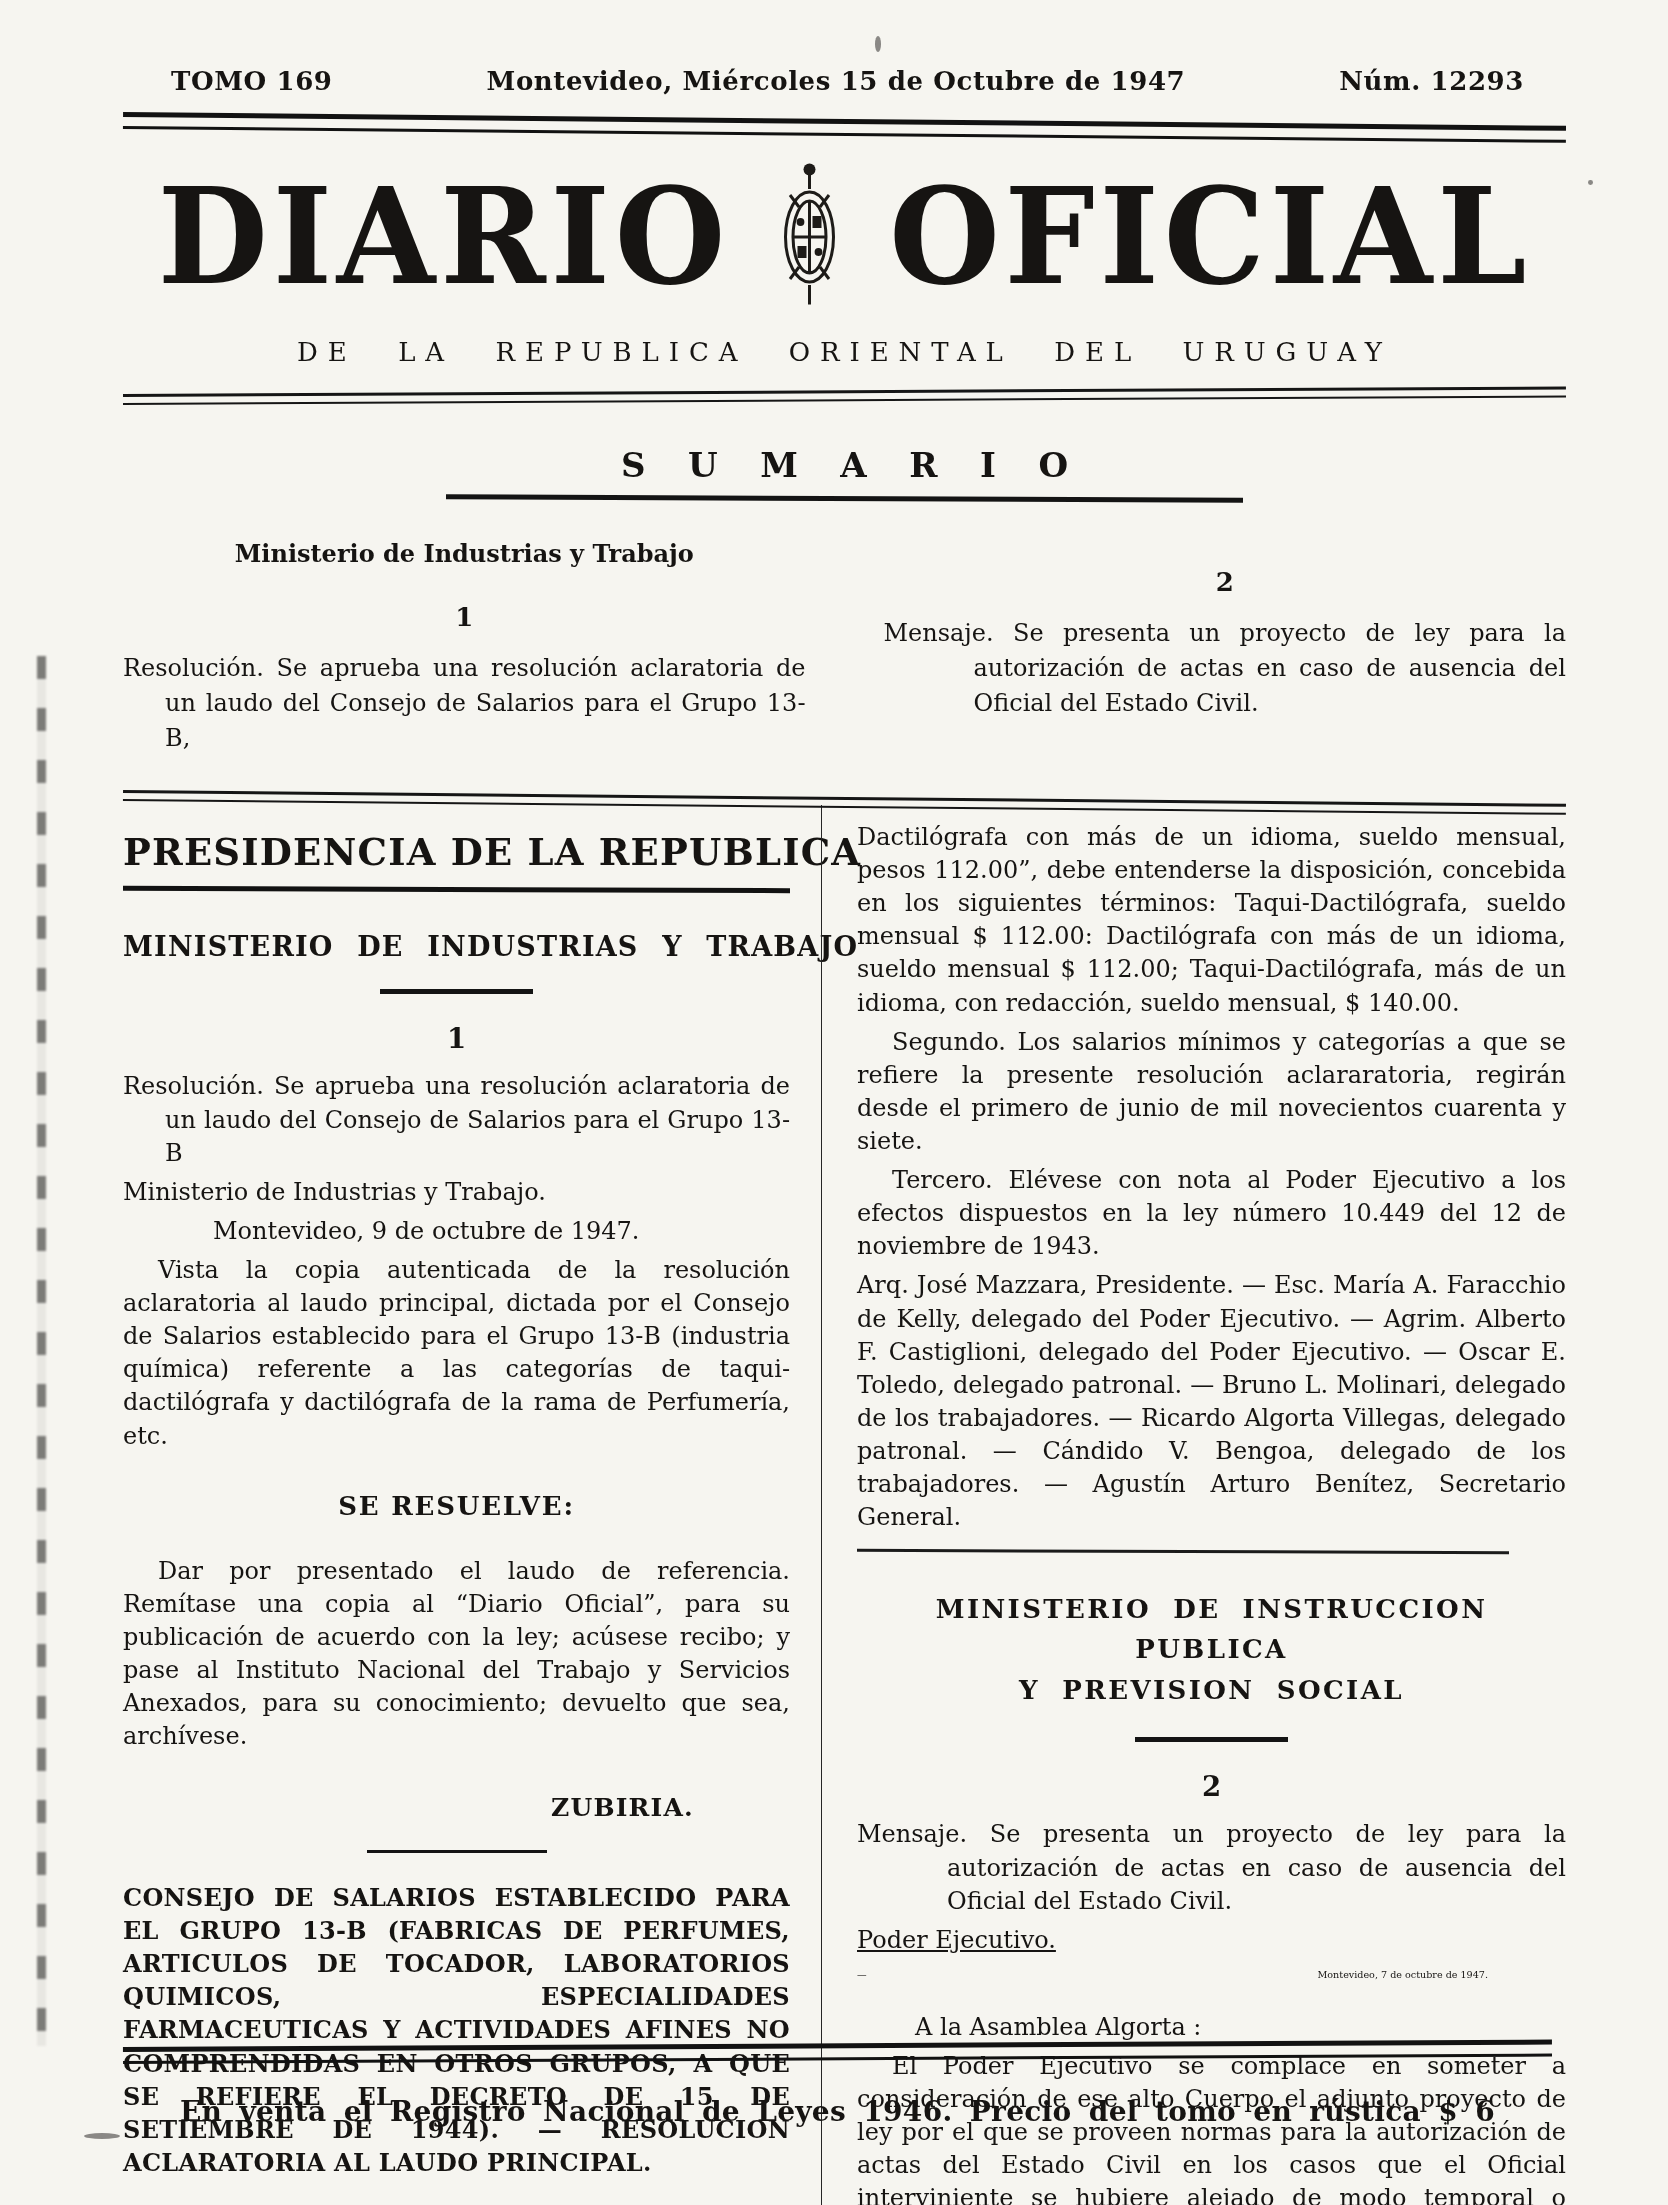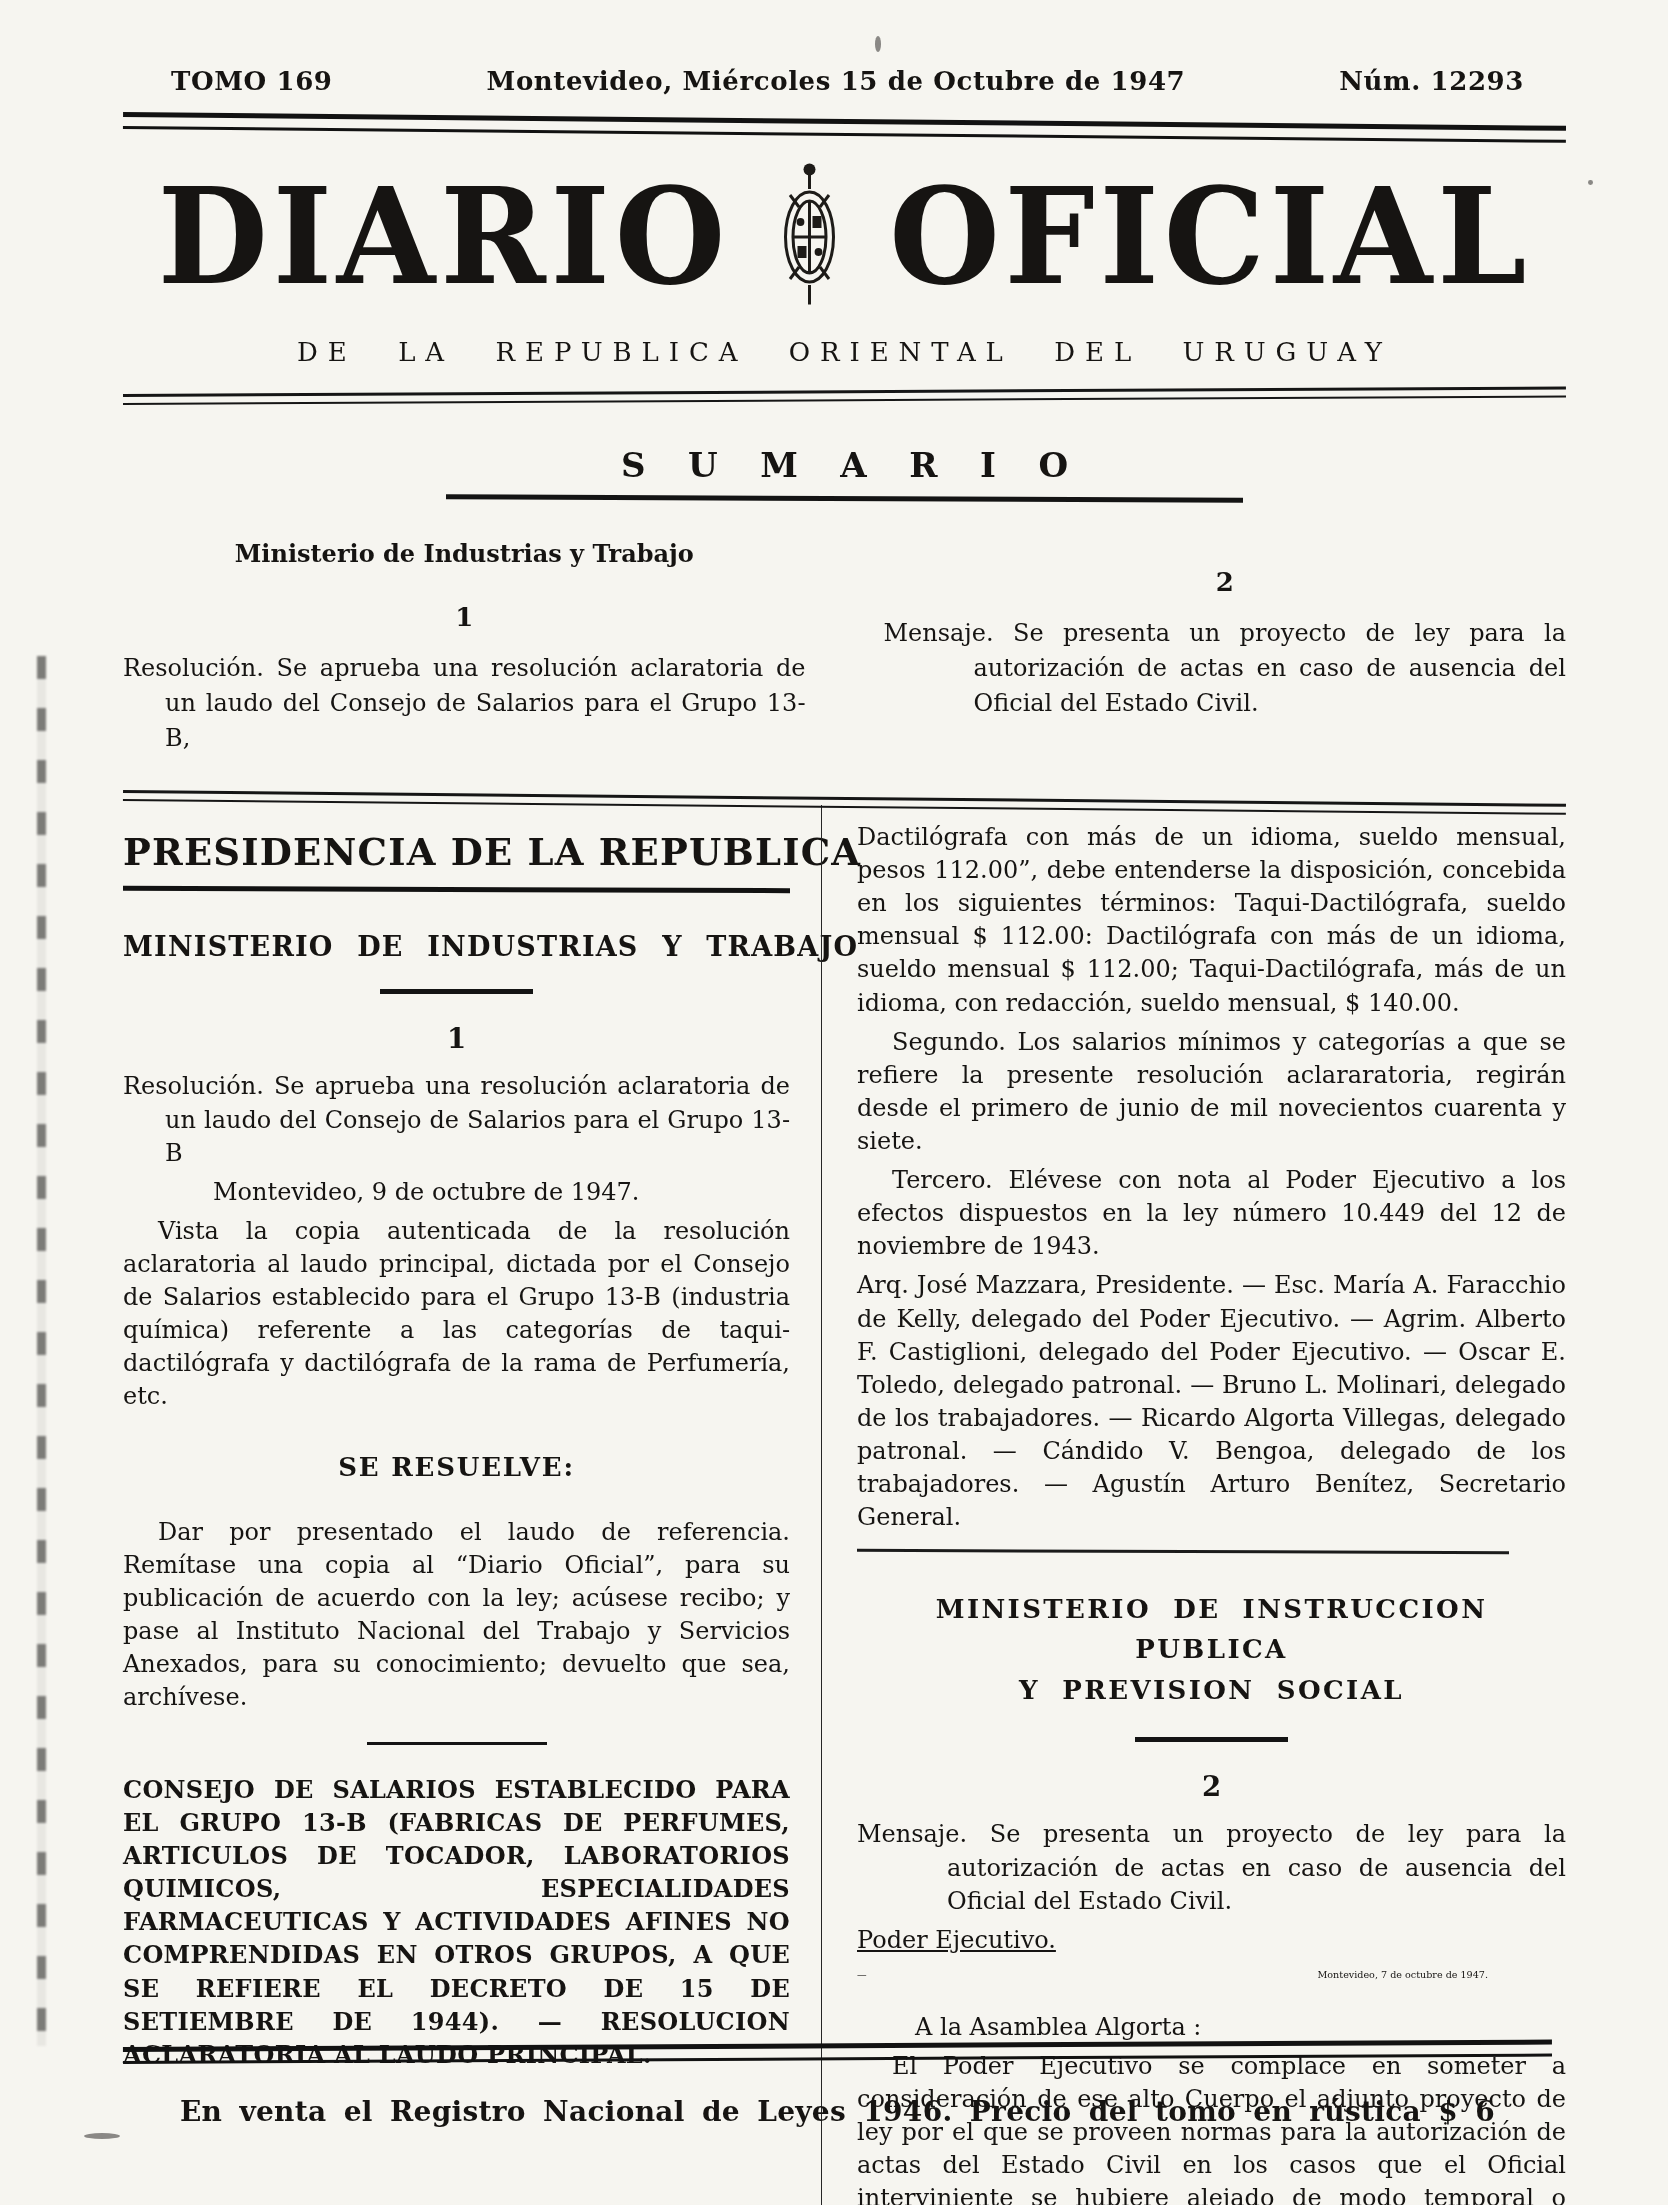--- a/index.html
+++ b/index.html
@@ -152,28 +152,30 @@
     <div class="col-left">
       <div class="presidencia">PRESIDENCIA DE LA REPUBLICA</div>
       <div class="rule-heavy"></div>
 
       <div class="ministerio-h">MINISTERIO DE INDUSTRIAS Y TRABAJO</div>
       <div class="mini-rule"></div>
 
       <div class="item-num">1</div>
       <p class="hang-70">Resolución. Se aprueba una resolución aclaratoria de un laudo del Consejo de Salarios para el Grupo 13-B</p>
 
+      <p class="ministry-line">Ministerio de Industrias y Trabajo.</p>
       <p class="dateline-left">Montevideo, 9 de octubre de 1947.</p>
 
       <p class="indent">Vista la copia autenticada de la resolución aclaratoria al laudo principal, dictada por el Consejo de Salarios establecido para el Grupo 13-B (industria química) referente a las categorías de taqui-dactilógrafa y dactilógrafa de la rama de Perfumería, etc.</p>
 
       <div class="se-resuelve">SE RESUELVE:</div>
 
       <p class="indent">Dar por presentado el laudo de referencia. Remítase una copia al “Diario Oficial”, para su publicación de acuerdo con la ley; acúsese recibo; y pase al Instituto Nacional del Trabajo y Servicios Anexados, para su conocimiento; devuelto que sea, archívese.</p>
 
+      <div class="zubiria">ZUBIRIA.</div>
       <div class="mini-rule thin"></div>
 
       <p class="caps-block">CONSEJO DE SALARIOS ESTABLECIDO PARA EL GRUPO 13-B (FABRICAS DE PERFUMES, ARTICULOS DE TOCADOR, LABORATORIOS QUIMICOS, ESPECIALIDADES FARMACEUTICAS Y ACTIVIDADES AFINES NO COMPRENDIDAS EN OTROS GRUPOS, A QUE SE REFIERE EL DECRETO DE 15 DE SETIEMBRE DE 1944). — RESOLUCION ACLARATORIA AL LAUDO PRINCIPAL.</p>
 
     </div>
 
     <div class="col-right">
       <p>Dactilógrafa con más de un idioma, sueldo mensual, pesos 112.00”, debe entenderse la disposición, concebida en los siguientes términos: Taqui-Dactilógrafa, sueldo mensual $ 112.00: Dactilógrafa con más de un idioma, sueldo mensual $ 112.00; Taqui-Dactilógrafa, más de un idioma, con redacción, sueldo mensual, $ 140.00.</p>
       <p class="indent">Segundo. Los salarios mínimos y categorías a que se refiere la presente resolución aclararatoria, regirán desde el primero de junio de mil novecientos cuarenta y siete.</p>
       <p class="indent">Tercero. Elévese con nota al Poder Ejecutivo a los efectos dispuestos en la ley número 10.449 del 12 de noviembre de 1943.</p>

